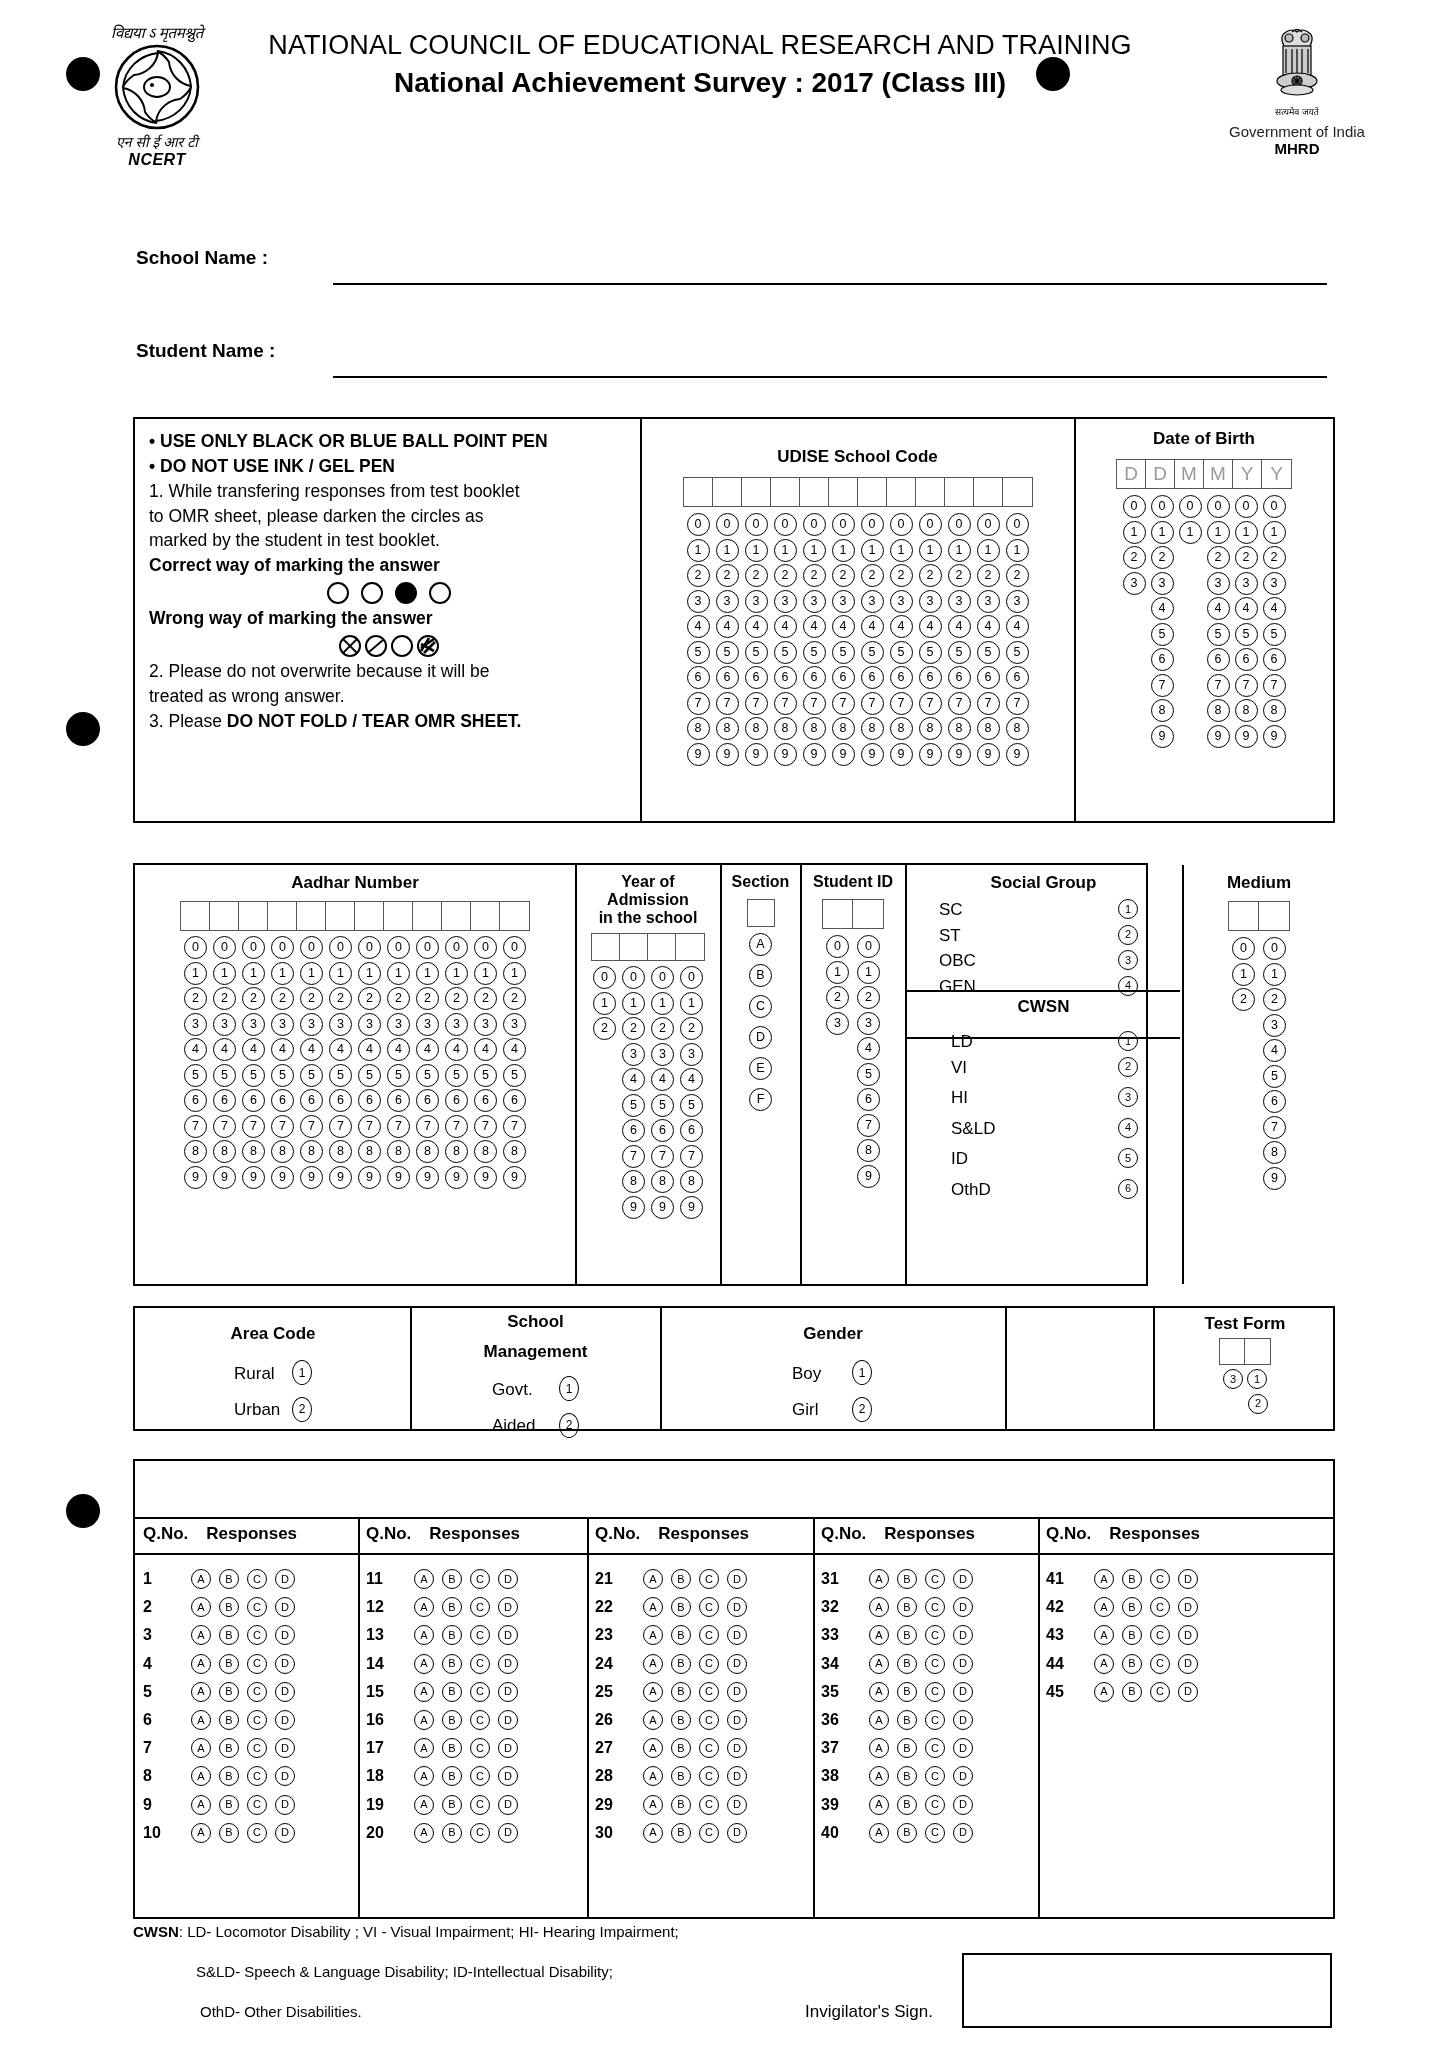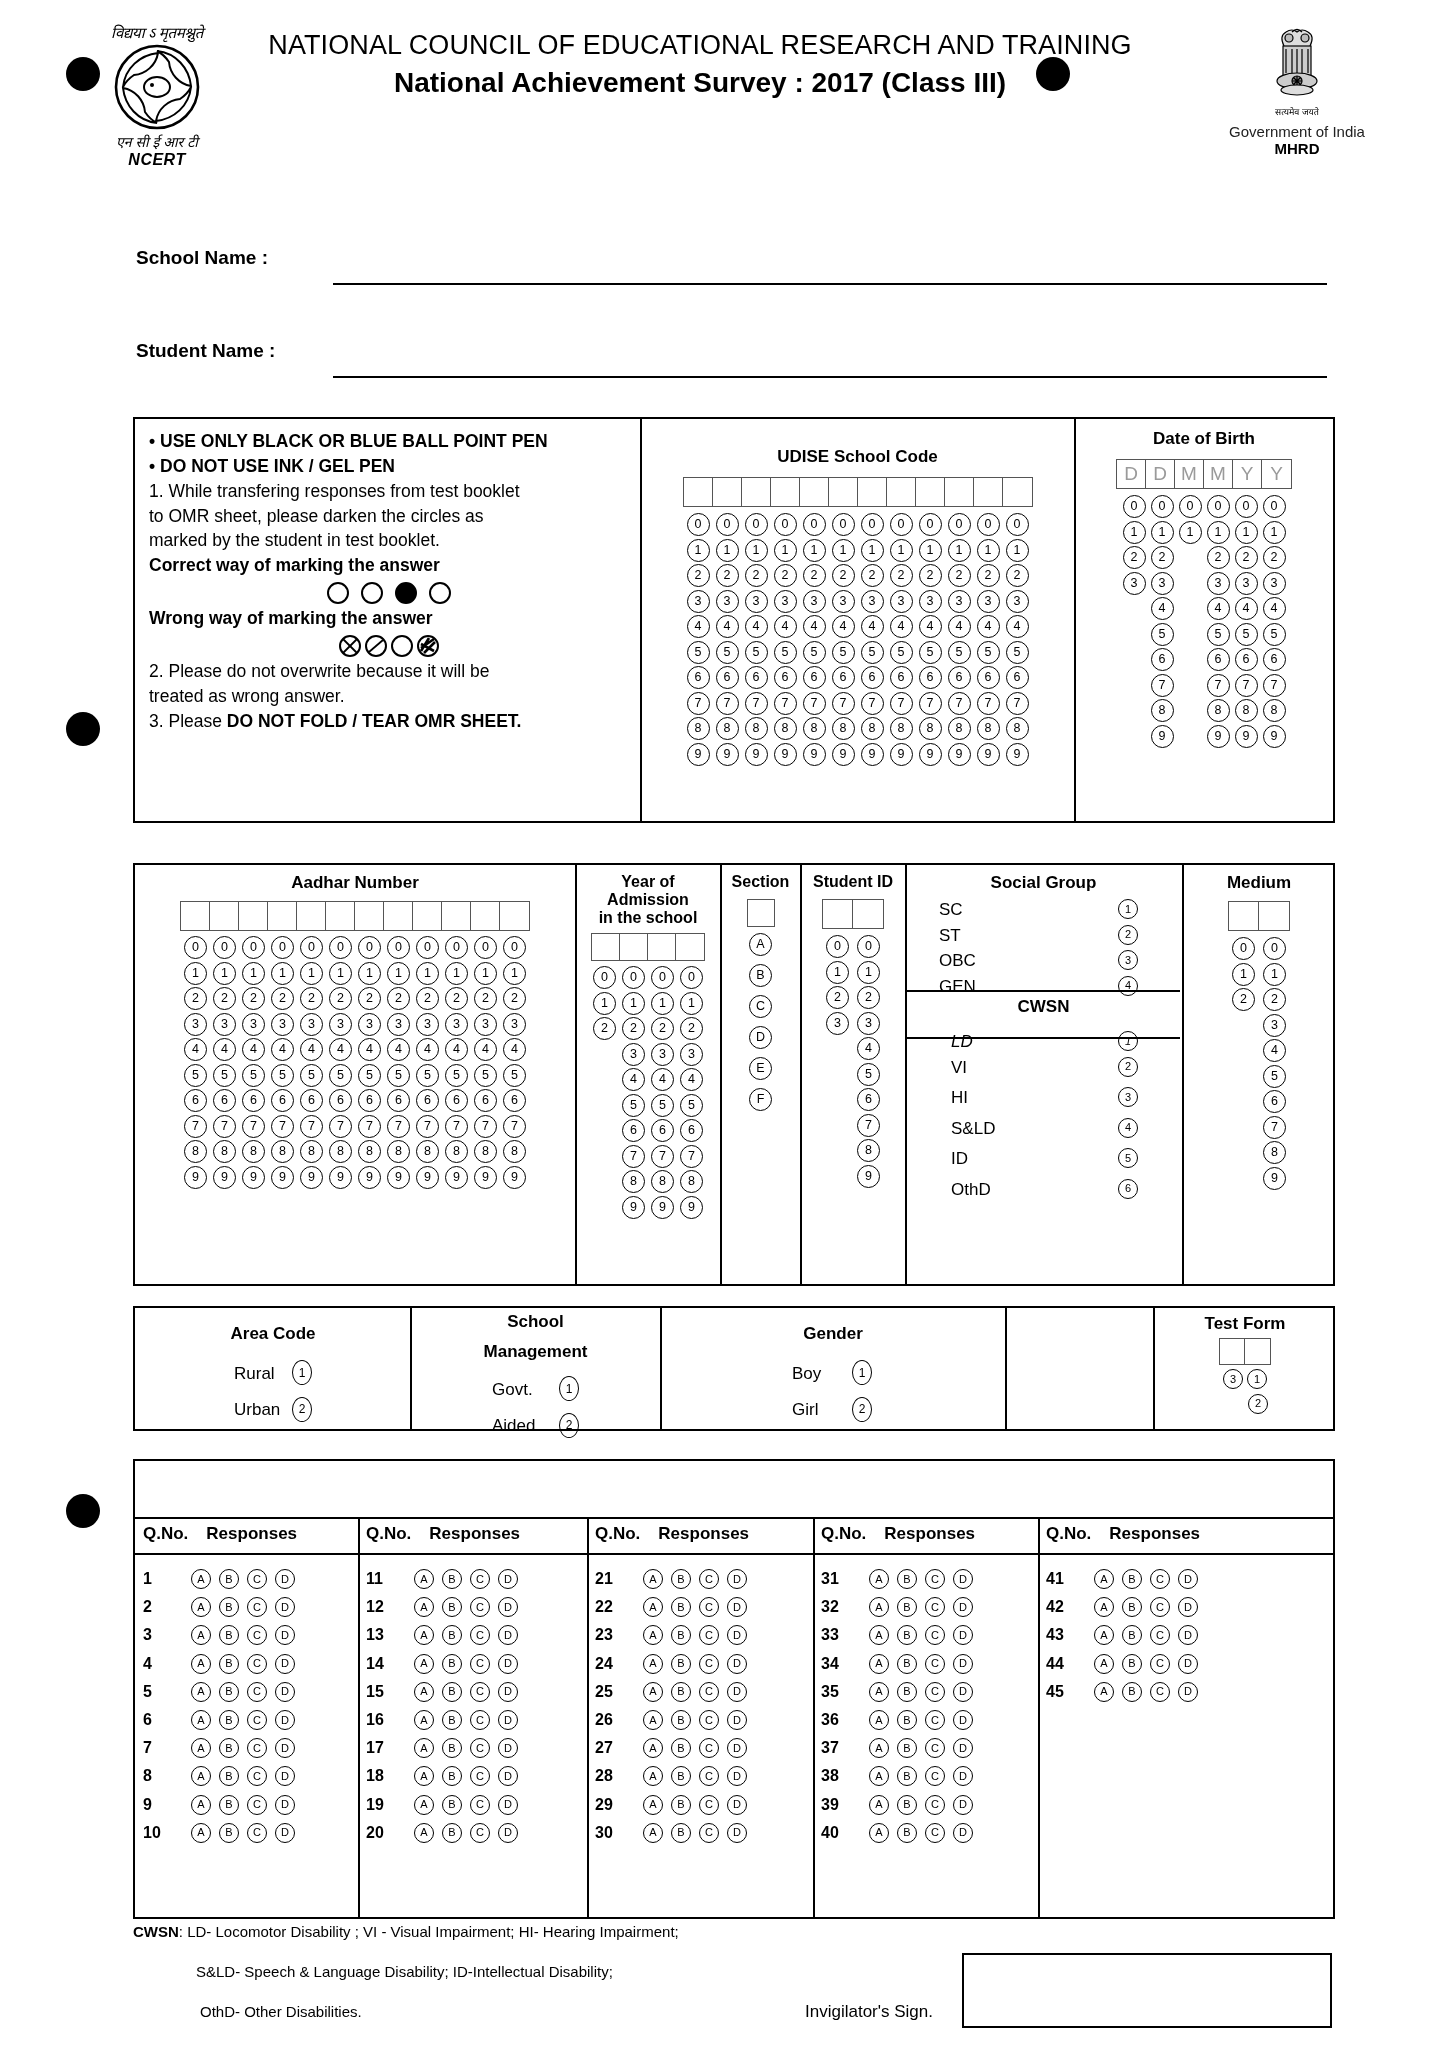--- a/index.html
+++ b/index.html
@@ -413,21 +413,21 @@
             <div class="bub">5</div>
             <div class="bub">6</div>
             <div class="bub">7</div>
             <div class="bub">8</div>
             <div class="bub">9</div>
           </div>
         </div>
     </div>
   </div>
 
-  <div class="panel" style="left:133px;top:863px;width:1202px;height:423px;">
+  <div class="panel" style="left:133px;top:863px;width:1015px;height:423px;">
     <div class="vdiv" style="left:440px;"></div>
     <div class="vdiv" style="left:585px;"></div>
     <div class="vdiv" style="left:665px;"></div>
     <div class="vdiv" style="left:770px;"></div>
     <div class="vdiv" style="left:1047px;"></div>
 
     <div style="position:absolute;left:4px;top:8px;width:432px;">
       <div class="celltitle">Aadhar Number</div>
       <div class="wbox" id="aadhar-wbox" style="margin:8px auto 0;width:fit-content;">
           <div class="wcell" style="width: 29px; height: 28px;"></div>
@@ -707,21 +707,21 @@
             <div class="lbl">GEN</div>
             <div class="bub small">4</div>
           </div>
         </div>
     </div>
     <div class="hdiv" style="left:772px;right:auto;width:273px;top:125px;"></div>
     <div class="hdiv" style="left:772px;right:auto;width:273px;top:172px;"></div>
     <div style="position:absolute;left:774px;top:132px;width:269px;">
       <div class="celltitle">CWSN</div>
       <div id="cwsn-list" style="margin:14px 40px 0 42px;">
-          <div class="optrow" style=" font-style: italic;">
+          <div class="optrow" style="">
             <div class="lbl">LD</div>
             <div class="bub small">1</div>
           </div>
           <div class="optrow" style="margin-bottom: 8px;">
             <div class="lbl">VI</div>
             <div class="bub small">2</div>
           </div>
           <div class="optrow" style="margin-bottom: 8px;">
             <div class="lbl">HI</div>
             <div class="bub small">3</div>

